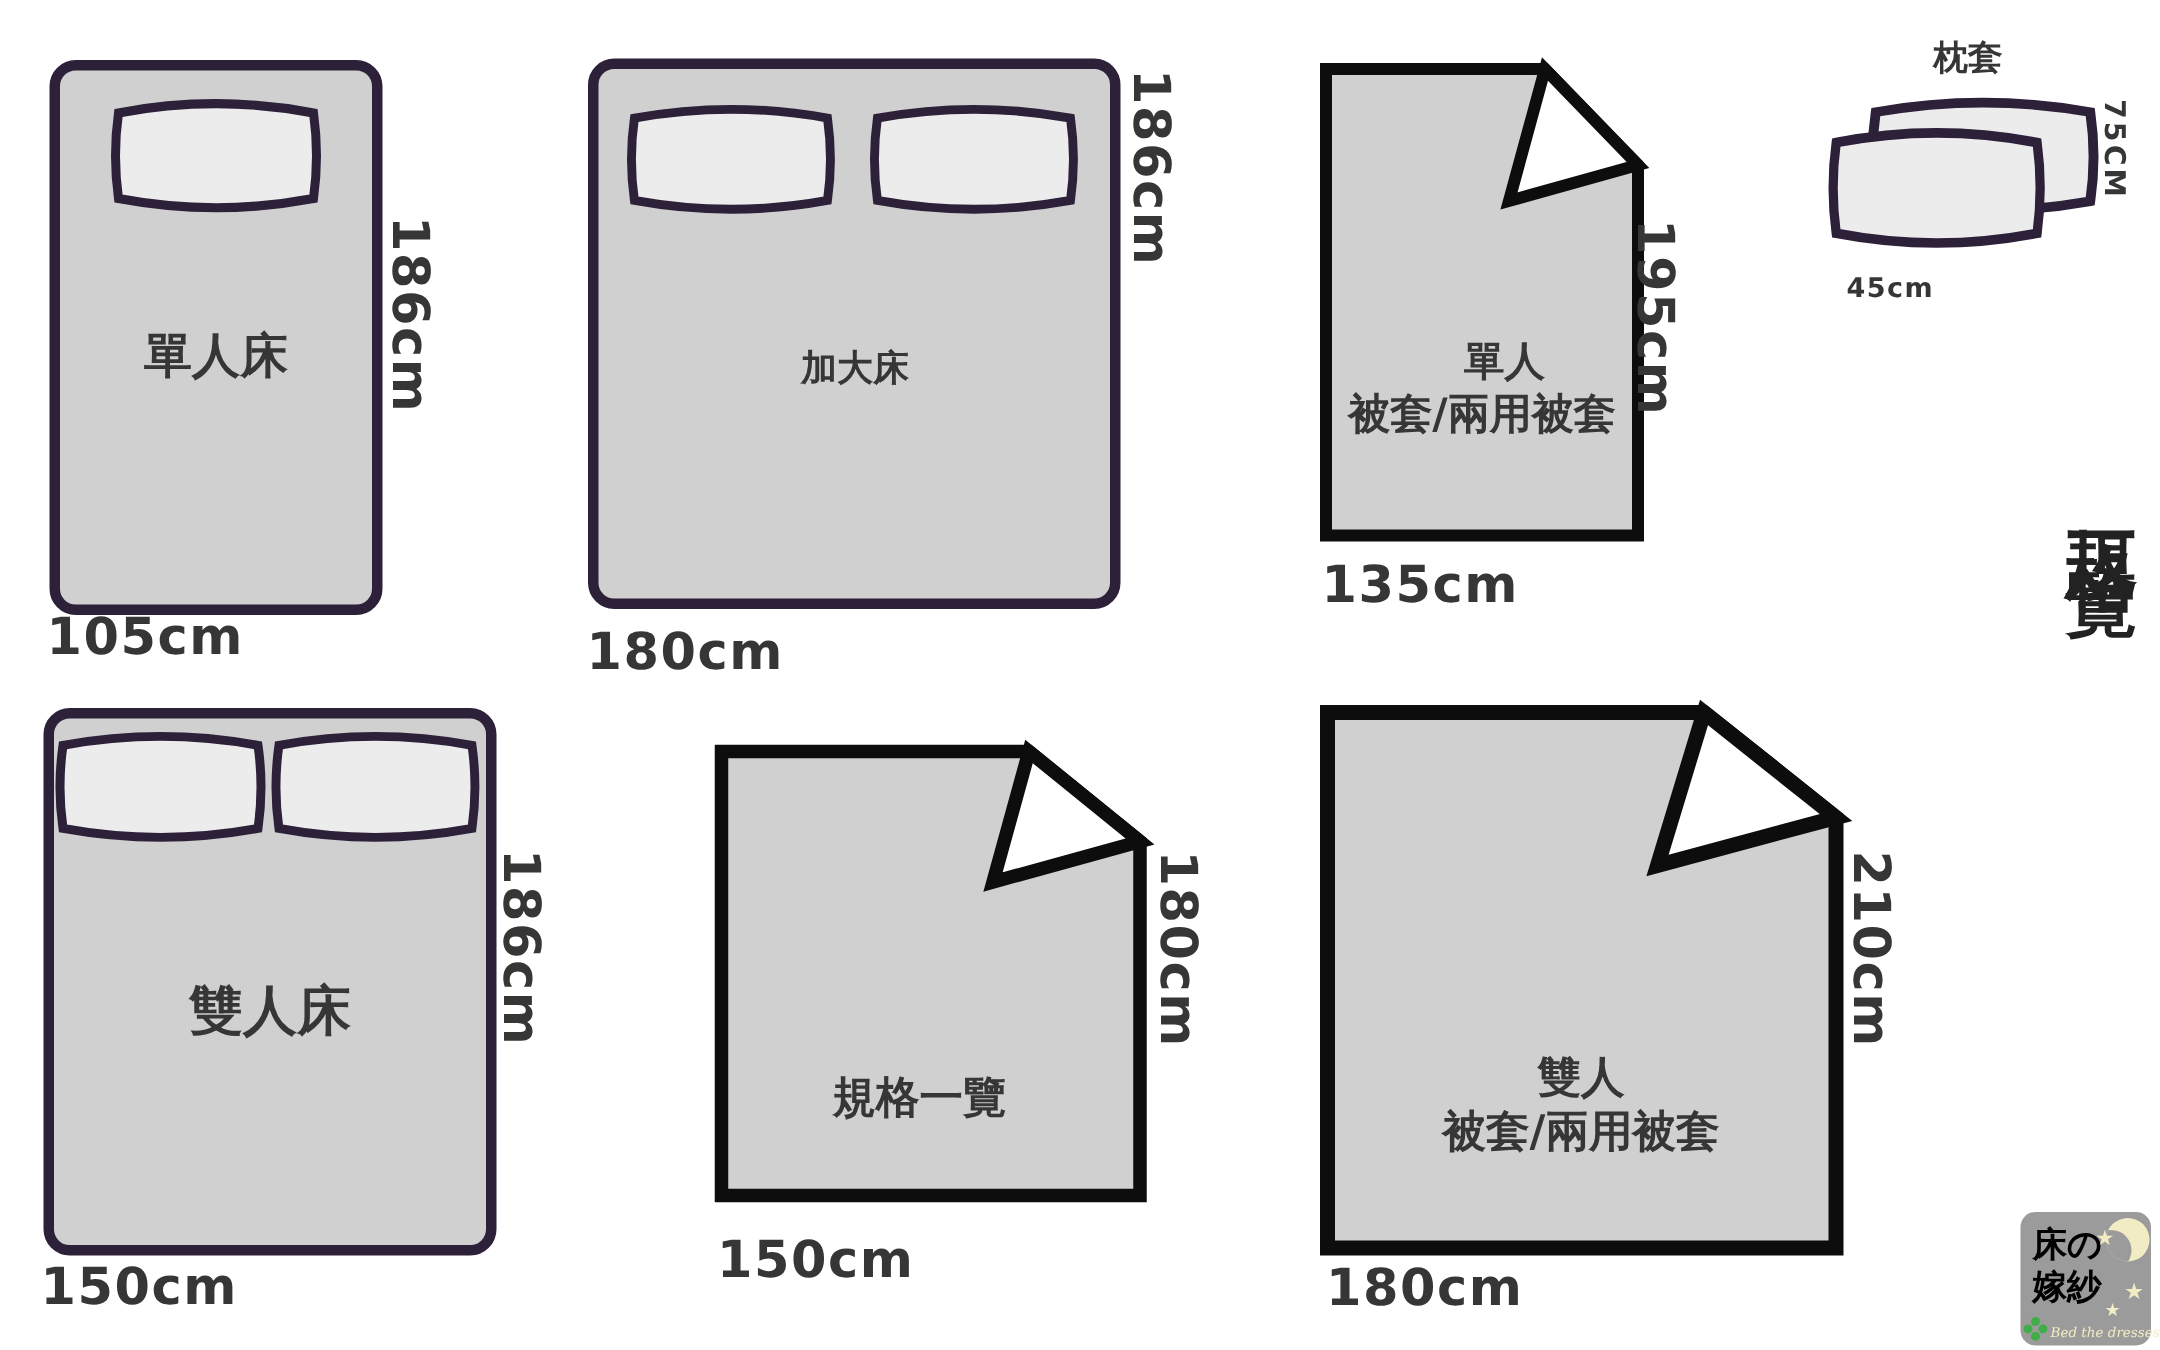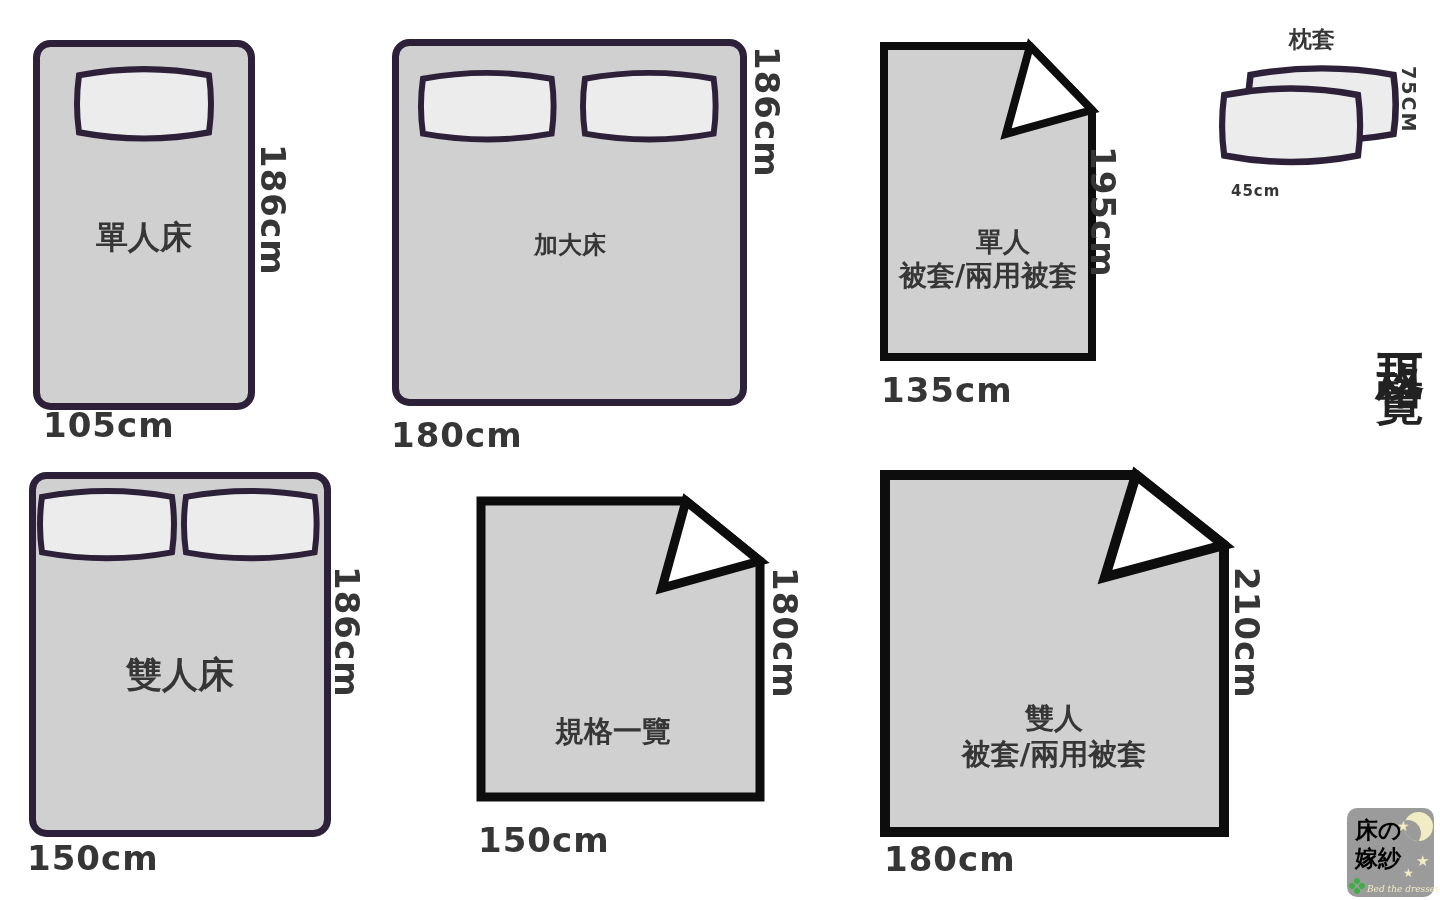--- a/index.html
+++ b/index.html
@@ -88,34 +88,34 @@
 
   <path class="quilt" stroke-width="10" d="M885,475 L1136,475 L1224,545 L1224,832 L885,832 Z"></path>
   <path class="fold" stroke-width="10" d="M1136,475 L1105,577 L1224,545 Z"></path>
 
   <use class="pillow" href="#pillow-shape" transform="translate(1245,61) scale(1.1,1.06)"></use>
   <use class="pillow" href="#pillow-shape" transform="translate(1219,81) scale(1.03,1.08)"></use>
 </svg>
 
 <div class="abs name" style="left:64px;top:221px;width:160px;font-size:32px">單人床</div>
 <div class="abs dim v" style="left:290px;top:144px">186cm</div>
-<div class="abs dim" style="left:43px;top:408px">105cm</div>
+<div class="abs dim" style="left:31px;top:408px">105cm</div>
 
 <div class="abs name" style="left:490px;top:233px;width:160px;font-size:24px">加大床</div>
 <div class="abs dim v" style="left:784px;top:46px">186cm</div>
 <div class="abs dim" style="left:391px;top:418px">180cm</div>
 
 <div class="abs name" style="left:888px;top:228px;width:230px;font-size:27px">單人</div>
 <div class="abs name" style="left:858px;top:261px;width:260px;font-size:28px">被套/兩用被套</div>
 <div class="abs dim v" style="left:1120px;top:146px">195cm</div>
 <div class="abs dim" style="left:881px;top:373px">135cm</div>
 
 <div class="abs name" style="left:1272px;top:27px;width:80px;font-size:23px">枕套</div>
 <div class="abs dim v" style="left:1418px;top:66px;font-size:19px;letter-spacing:2px">75CM</div>
-<div class="abs dim" style="left:1231px;top:184px;font-size:15px">45cm</div>
+<div class="abs dim" style="left:1231px;top:184px;font-size:18px">45cm</div>
 
 <div class="abs name" style="left:100px;top:656px;width:160px;font-size:36px">雙人床</div>
 <div class="abs dim v" style="left:364px;top:566px">186cm</div>
 <div class="abs dim" style="left:27px;top:841px">150cm</div>
 
 <div class="abs name" style="left:523px;top:716px;width:180px;font-size:29px">規格一覽</div>
 <div class="abs dim v" style="left:802px;top:567px">180cm</div>
 <div class="abs dim" style="left:478px;top:823px">150cm</div>
 
 <div class="abs name" style="left:954px;top:703px;width:200px;font-size:29px">雙人</div>

